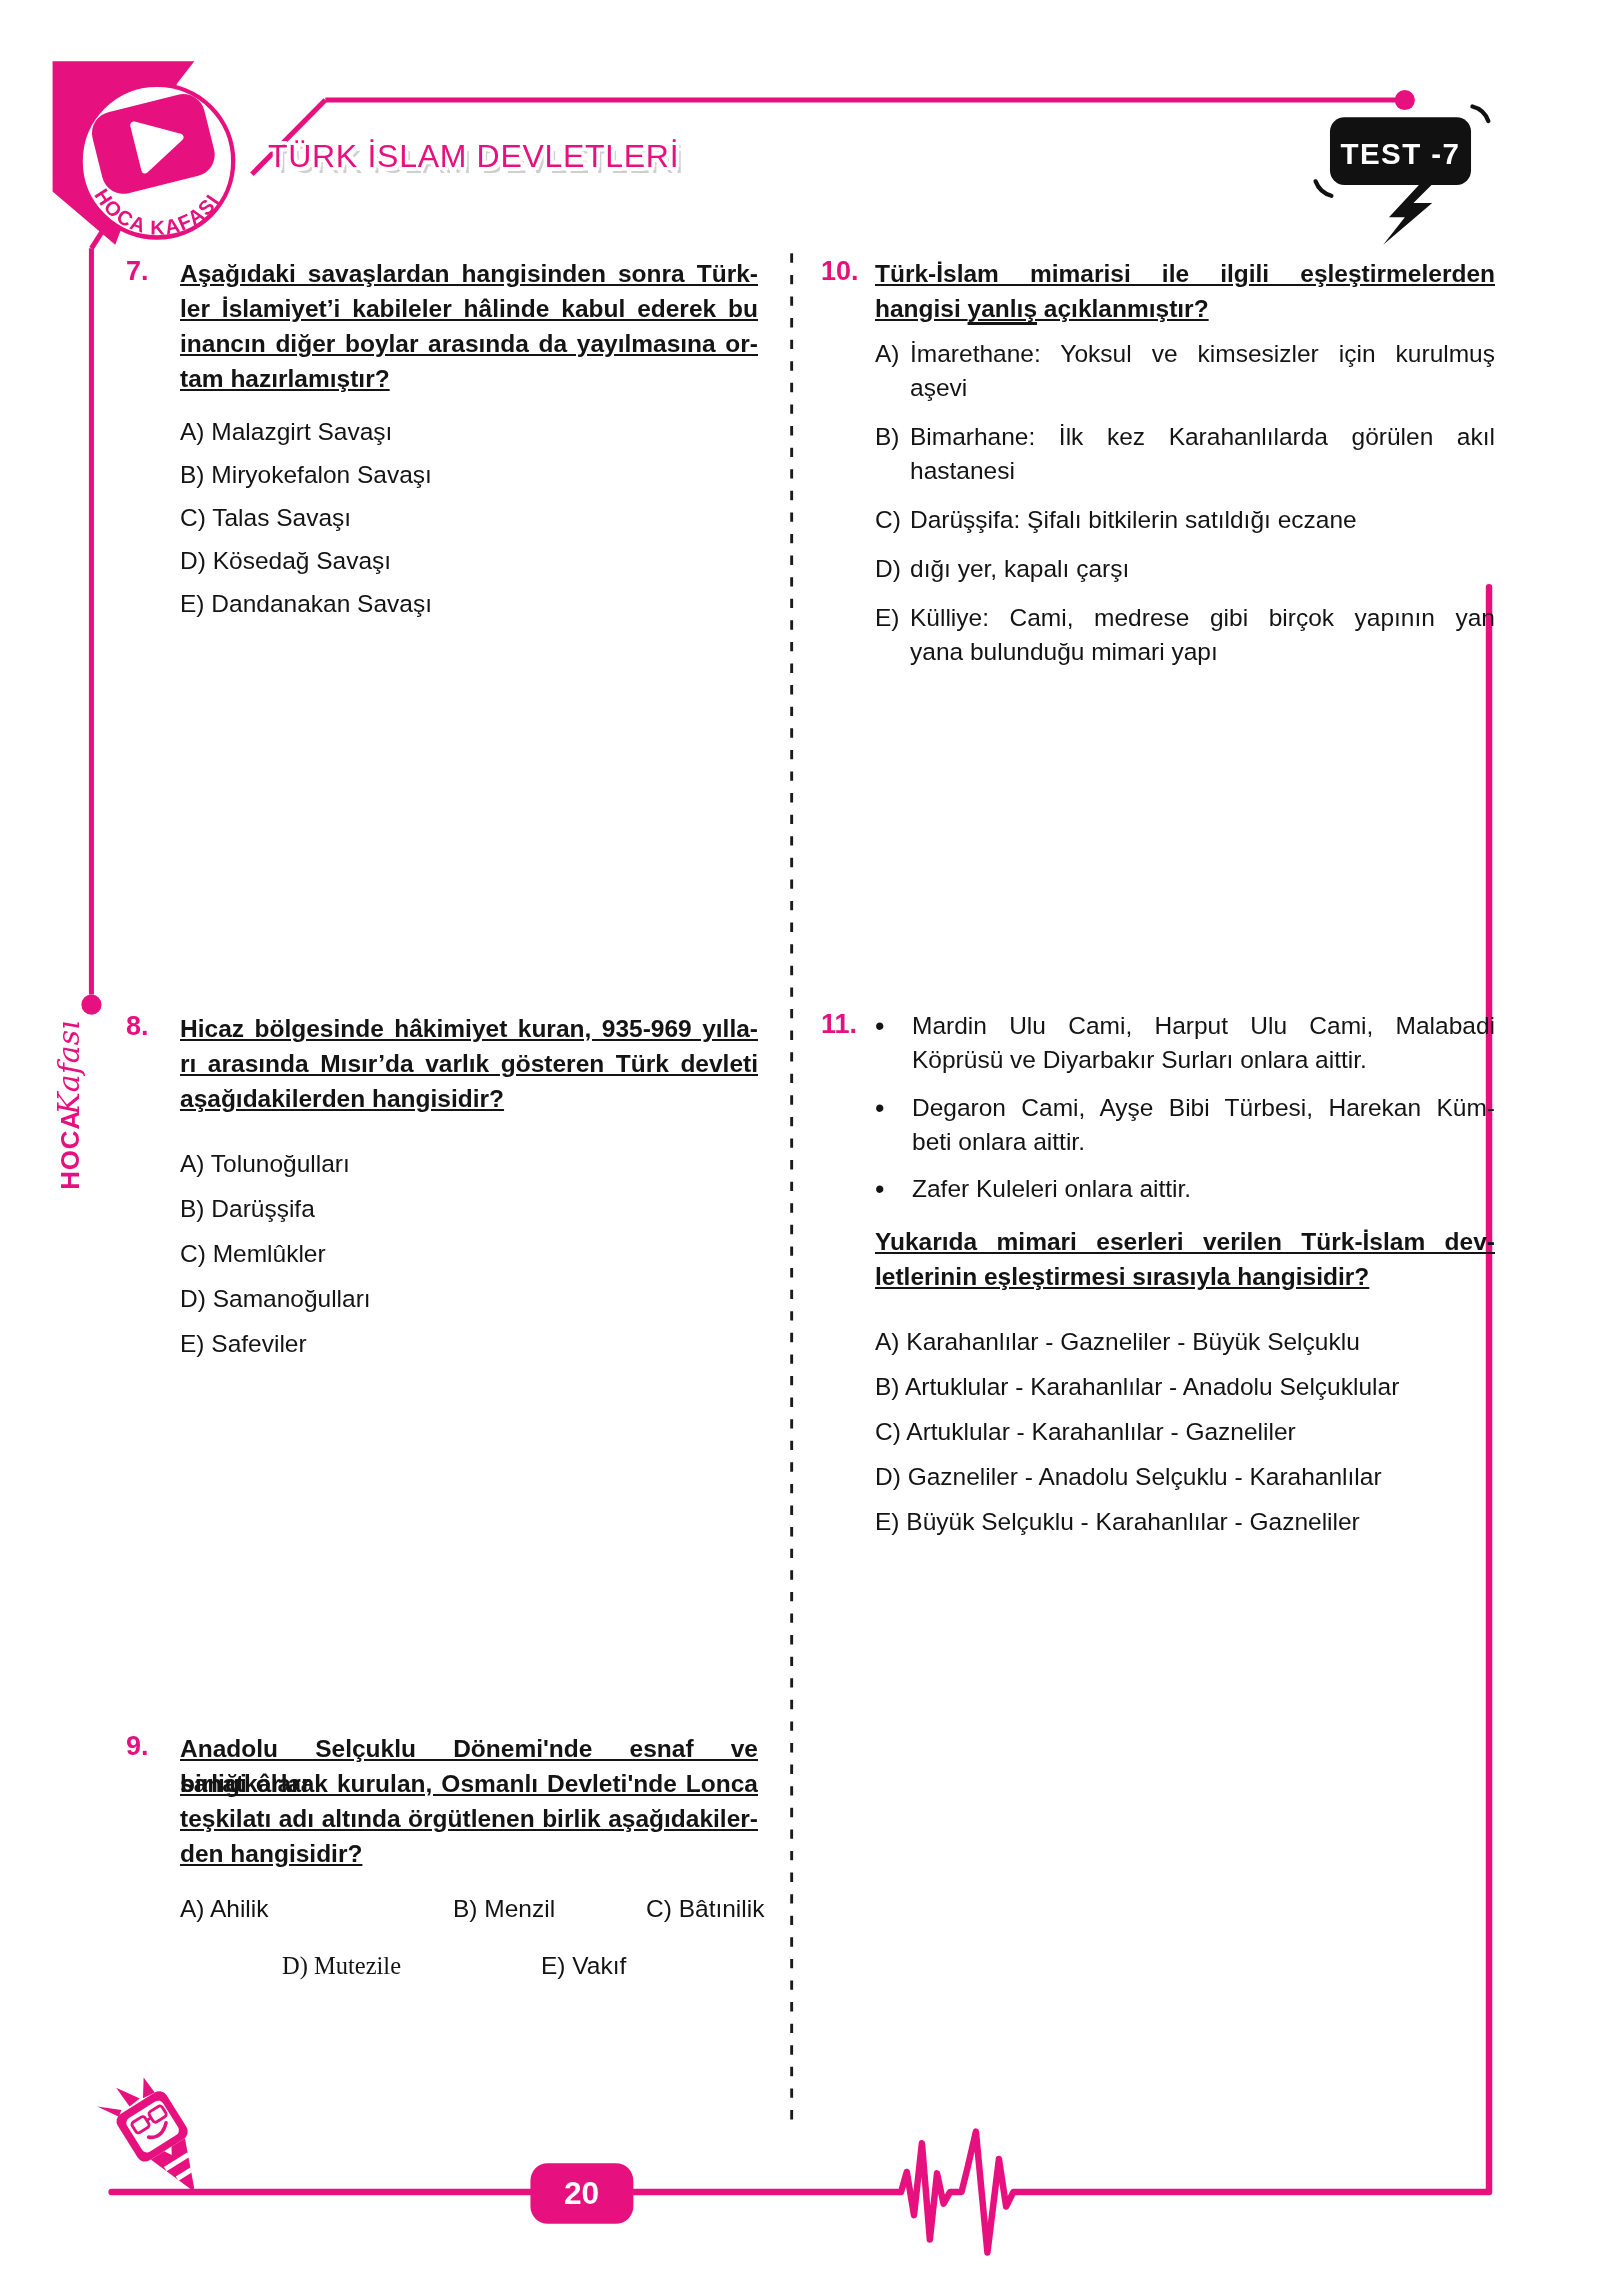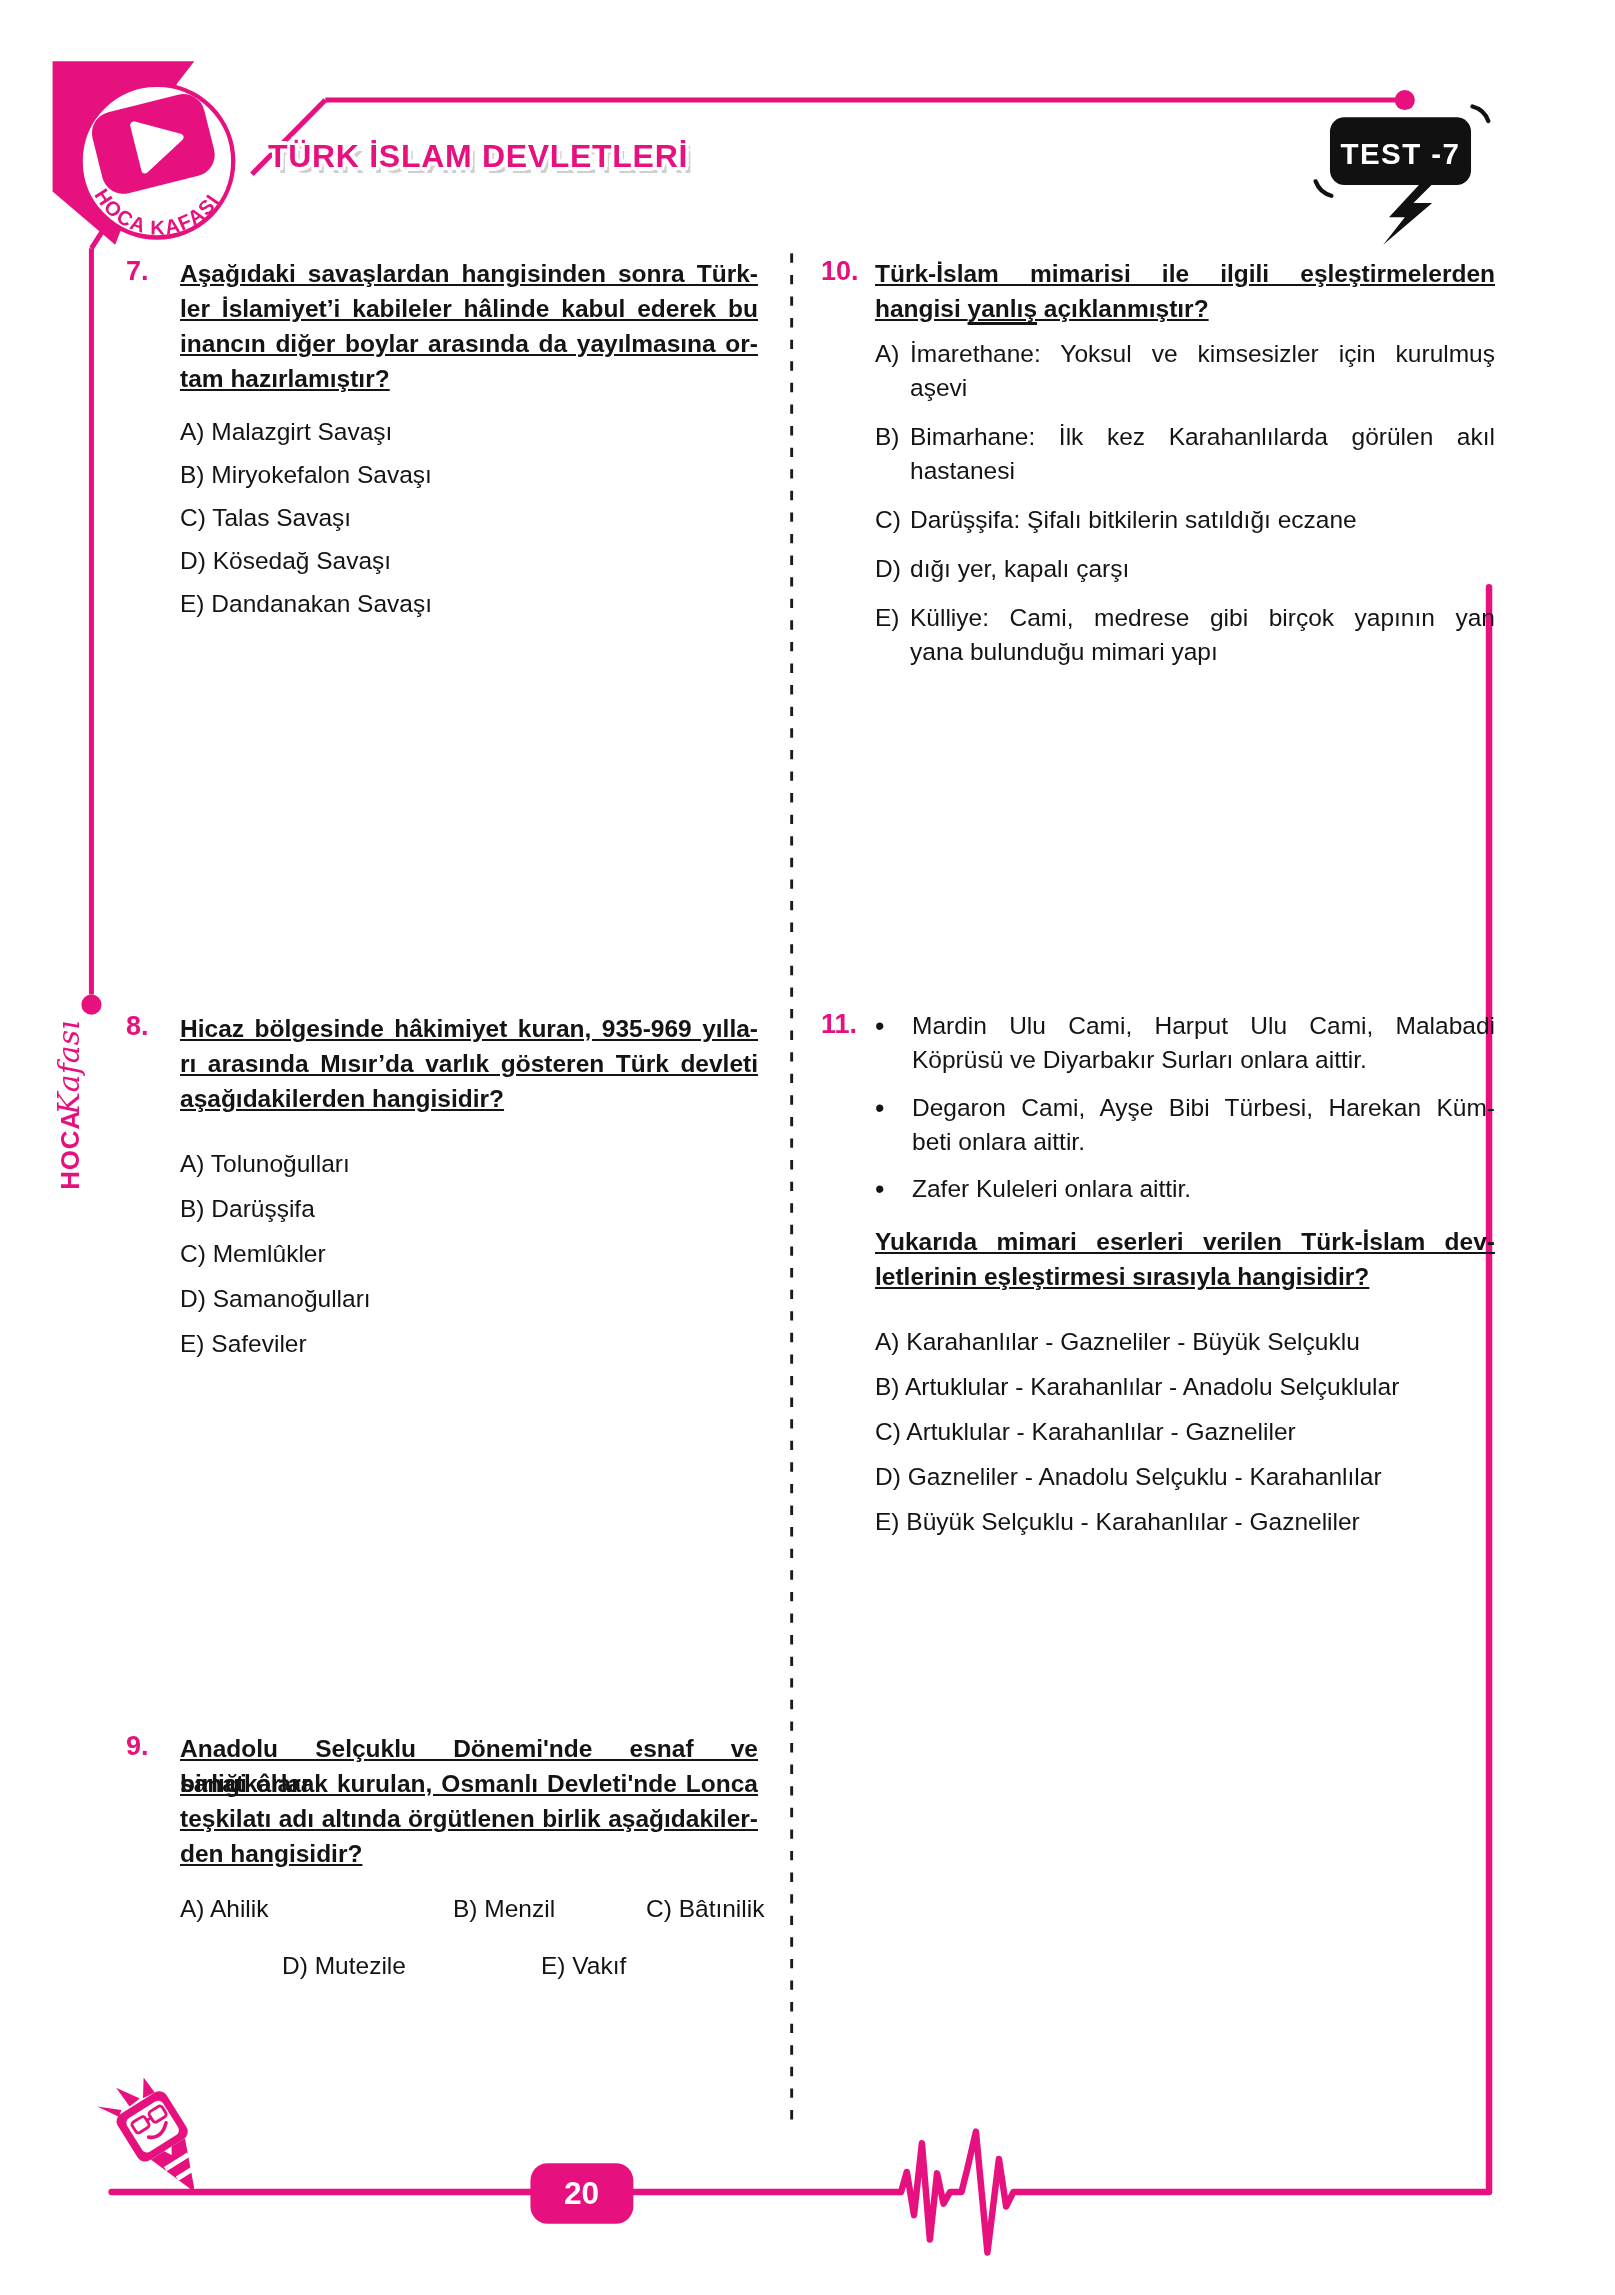--- a/index.html
+++ b/index.html
@@ -13,21 +13,21 @@
   .opts .opt{height:43px;line-height:43px;font-size:24.5px;font-weight:400;white-space:nowrap;}
   .opts62 .opt{height:45px;line-height:45px;font-size:24.5px;font-weight:400;white-space:nowrap;}
   .hopt{font-size:24.5px;font-weight:400;white-space:nowrap;}
   .optgrid{display:grid;grid-template-columns:35px 1fr;font-size:24.5px;font-weight:400;margin-bottom:15px;}
   .optgrid .lt{line-height:34px;}
   .optgrid .tx .ln{height:34px;line-height:34px;}
   .bulgrid{display:grid;grid-template-columns:37px 1fr;font-size:24.5px;font-weight:400;}
   .bulgrid .bu{line-height:34px;font-size:27px;}
   .bulgrid .tx .ln{height:34px;line-height:34px;}
   .u{ text-decoration:underline;text-decoration-thickness:2.9px;text-underline-offset:5px;}
-  .pgtitle{font-size:32px;font-weight:700;color:#e6117e;letter-spacing:0.7px;
+  .pgtitle{font-size:32px;font-weight:400;color:#e6117e;letter-spacing:0.7px;
     text-shadow:-2.9px -2.9px 0 #fff,2.9px -2.9px 0 #fff,-2.9px 2.9px 0 #fff,2.9px 2.9px 0 #fff,
                  -3.6px 0 0 #fff,3.6px 0 0 #fff,0 -3.6px 0 #fff,0 3.6px 0 #fff,
                  5px 5.8px 0 #cfcfcf;}
   .sidebrand{color:#e6117e;white-space:nowrap;}
   .sidebrand .blk{font-weight:700;font-size:26px;letter-spacing:0.7px;}
   .sidebrand .scr{font-family:"DejaVu Serif",serif;font-style:italic;font-size:30px;margin-left:-4.3px;}
 </style>
 </head>
 <body>
 
@@ -131,21 +131,21 @@
   <div class="ln jline">birliği olarak kurulan, Osmanlı Devleti'nde Lonca</div>
   <div class="ln jline">teşkilatı adı altında örgütlenen birlik aşağıdakiler-</div>
   <div class="ln">den hangisidir?</div>
 </div>
 <div class="abs" style="left:0;top:1895px;">
   <span class="abs hopt" style="left:180px;">A) Ahilik</span>
   <span class="abs hopt" style="left:453px;">B) Menzil</span>
   <span class="abs hopt" style="left:646px;">C) Bâtınilik</span>
 </div>
 <div class="abs" style="left:0;top:1952px;">
-  <span class="abs hopt" style="left:282px;">D) Mutezile</span>
+  <span class="abs hopt" style="left:282px;font-family:Liberation Serif, serif;">D) Mutezile</span>
   <span class="abs hopt" style="left:541px;">E) Vakıf</span>
 </div>
 
 <div class="abs qnum" style="left:821px;top:256px;">10.</div>
 <div class="abs stem" style="left:875px;top:256px;width:620px;">
   <div class="ln jline">Türk-İslam mimarisi ile ilgili eşleştirmelerden</div>
   <div class="ln"><span>hangisi </span><span class="u">yanlış</span><span> açıklanmıştır?</span></div>
 </div>
 <div class="abs" style="left:875px;top:337px;width:620px;">
   <div class="optgrid">

